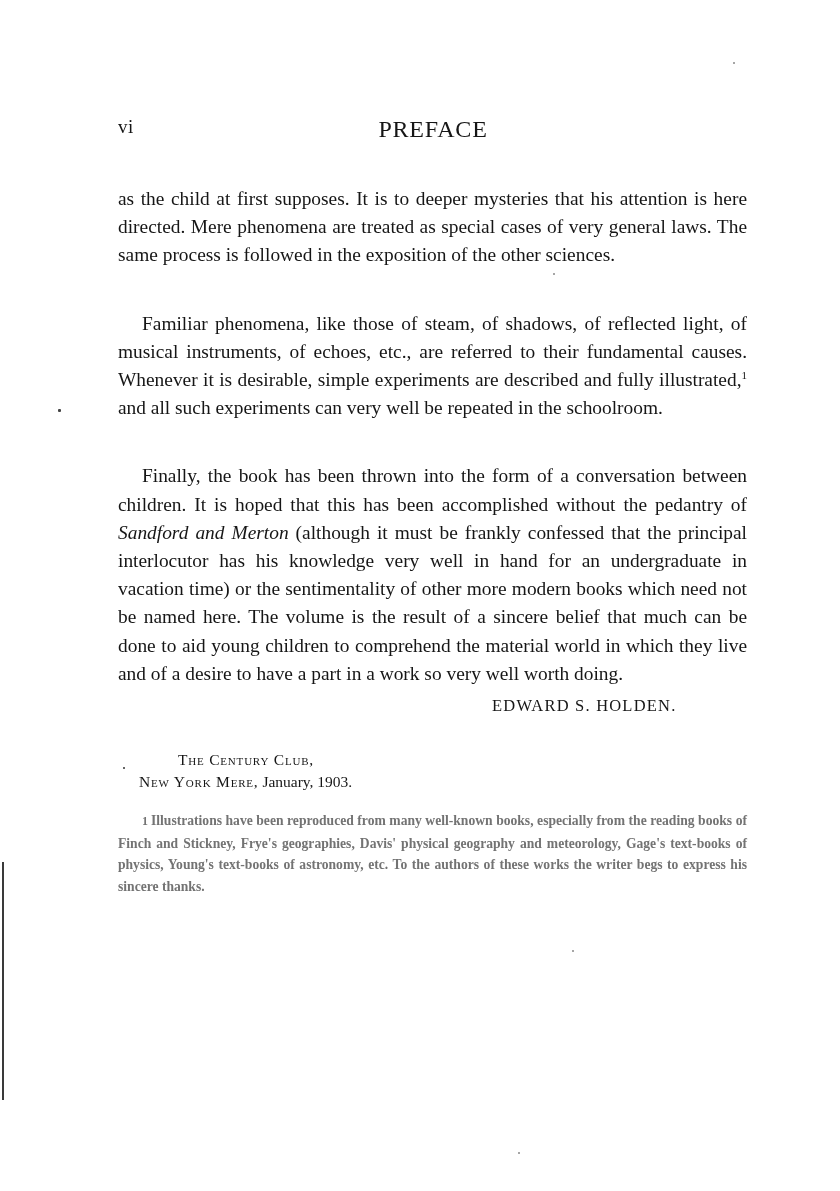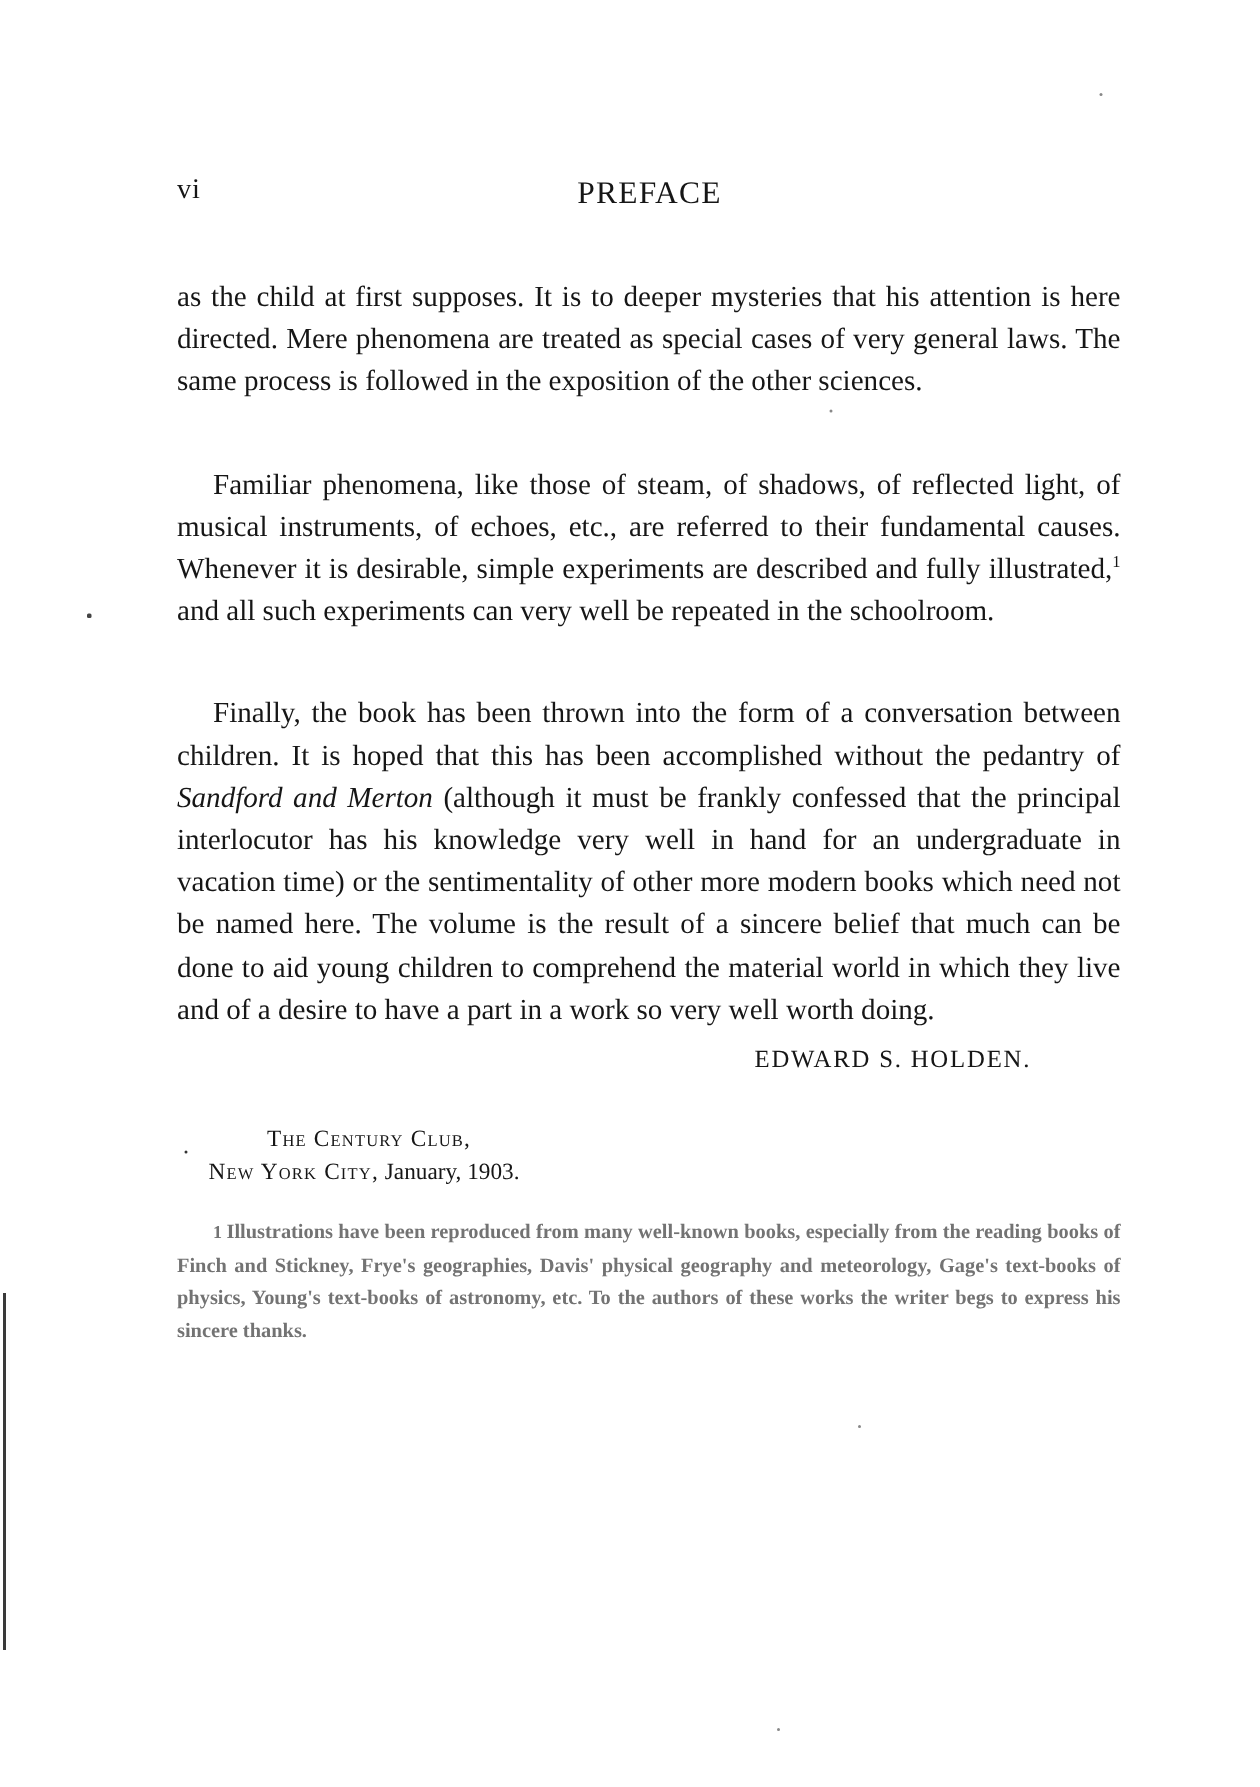--- a/index.html
+++ b/index.html
@@ -47,21 +47,21 @@
       left: 0;
       top: 0;
       font-size: 19px;
       letter-spacing: 0.5px;
     }
     .running-head {
       position: absolute;
       left: 0; right: 0;
       top: 0;
       text-align: center;
-      font-size: 21px;
+      font-size: 24px;
       letter-spacing: 0.8px;
     }
     .body-text {
       position: absolute;
       left: 118px;
       top: 185px;
       width: 629px;
       font-size: 19.4px;
       line-height: 28.2px;
       text-align: justify;
@@ -78,21 +78,21 @@
     .body-text em {
       font-style: italic;
     }
     sup.fnref {
       font-size: 11px;
       vertical-align: 7px;
       line-height: 0;
     }
     .signature {
       position: absolute;
-      left: 503px;
+      left: 492px;
       top: 696px;
       font-size: 16.5px;
       letter-spacing: 1.2px;
     }
     .dateline {
       position: absolute;
       left: 118px;
       top: 733px;
       font-size: 15.5px;
       line-height: 22px;
@@ -144,20 +144,20 @@
       <span>as the child at first supposes. It is to deeper mysteries that his attention is here directed. Mere phenomena are treated as special cases of very general laws. The same process is followed in the exposition of the other sciences.</span>
     </p>
     <p class="indent"><span>Familiar phenomena, like those of steam, of shadows, of reflected light, of musical instruments, of echoes, etc., are referred to their fundamental causes. Whenever it is desirable, simple experiments are described and fully illustrated,</span><sup class="fnref">1</sup><span> and all such experiments can very well be repeated in the schoolroom.</span></p>
     <p class="indent"><span>Finally, the book has been thrown into the form of a conversation between children. It is hoped that this has been accomplished without the pedantry of </span><em>Sandford and Merton</em><span> (although it must be frankly confessed that the principal interlocutor has his knowledge very well in hand for an undergraduate in vacation time) or the sentimentality of other more modern books which need not be named here. The volume is the result of a sincere belief that much can be done to aid young children to comprehend the material world in which they live and of a desire to have a part in a work so very well worth doing.</span></p>
   </div>
 
   <div class="signature">EDWARD S. HOLDEN.</div>
 
   <div class="dateline">
     <div class="line1 sc">The Century Club,</div>
-    <div class="line2"><span class="sc">New York City,</span><span> January, 1903.</span></div>
+    <div class="line2"><span class="sc">New York Mere,</span><span> January, 1903.</span></div>
   </div>
 
   <div class="footnote">
     <span class="fnmark">1</span><span>Illustrations have been reproduced from many well-known books, especially from the reading books of Finch and Stickney, Frye's geographies, Davis' physical geography and meteorology, Gage's text-books of physics, Young's text-books of astronomy, etc. To the authors of these works the writer begs to express his sincere thanks.</span>
   </div>
 
 </div>
 
 </body></html>

